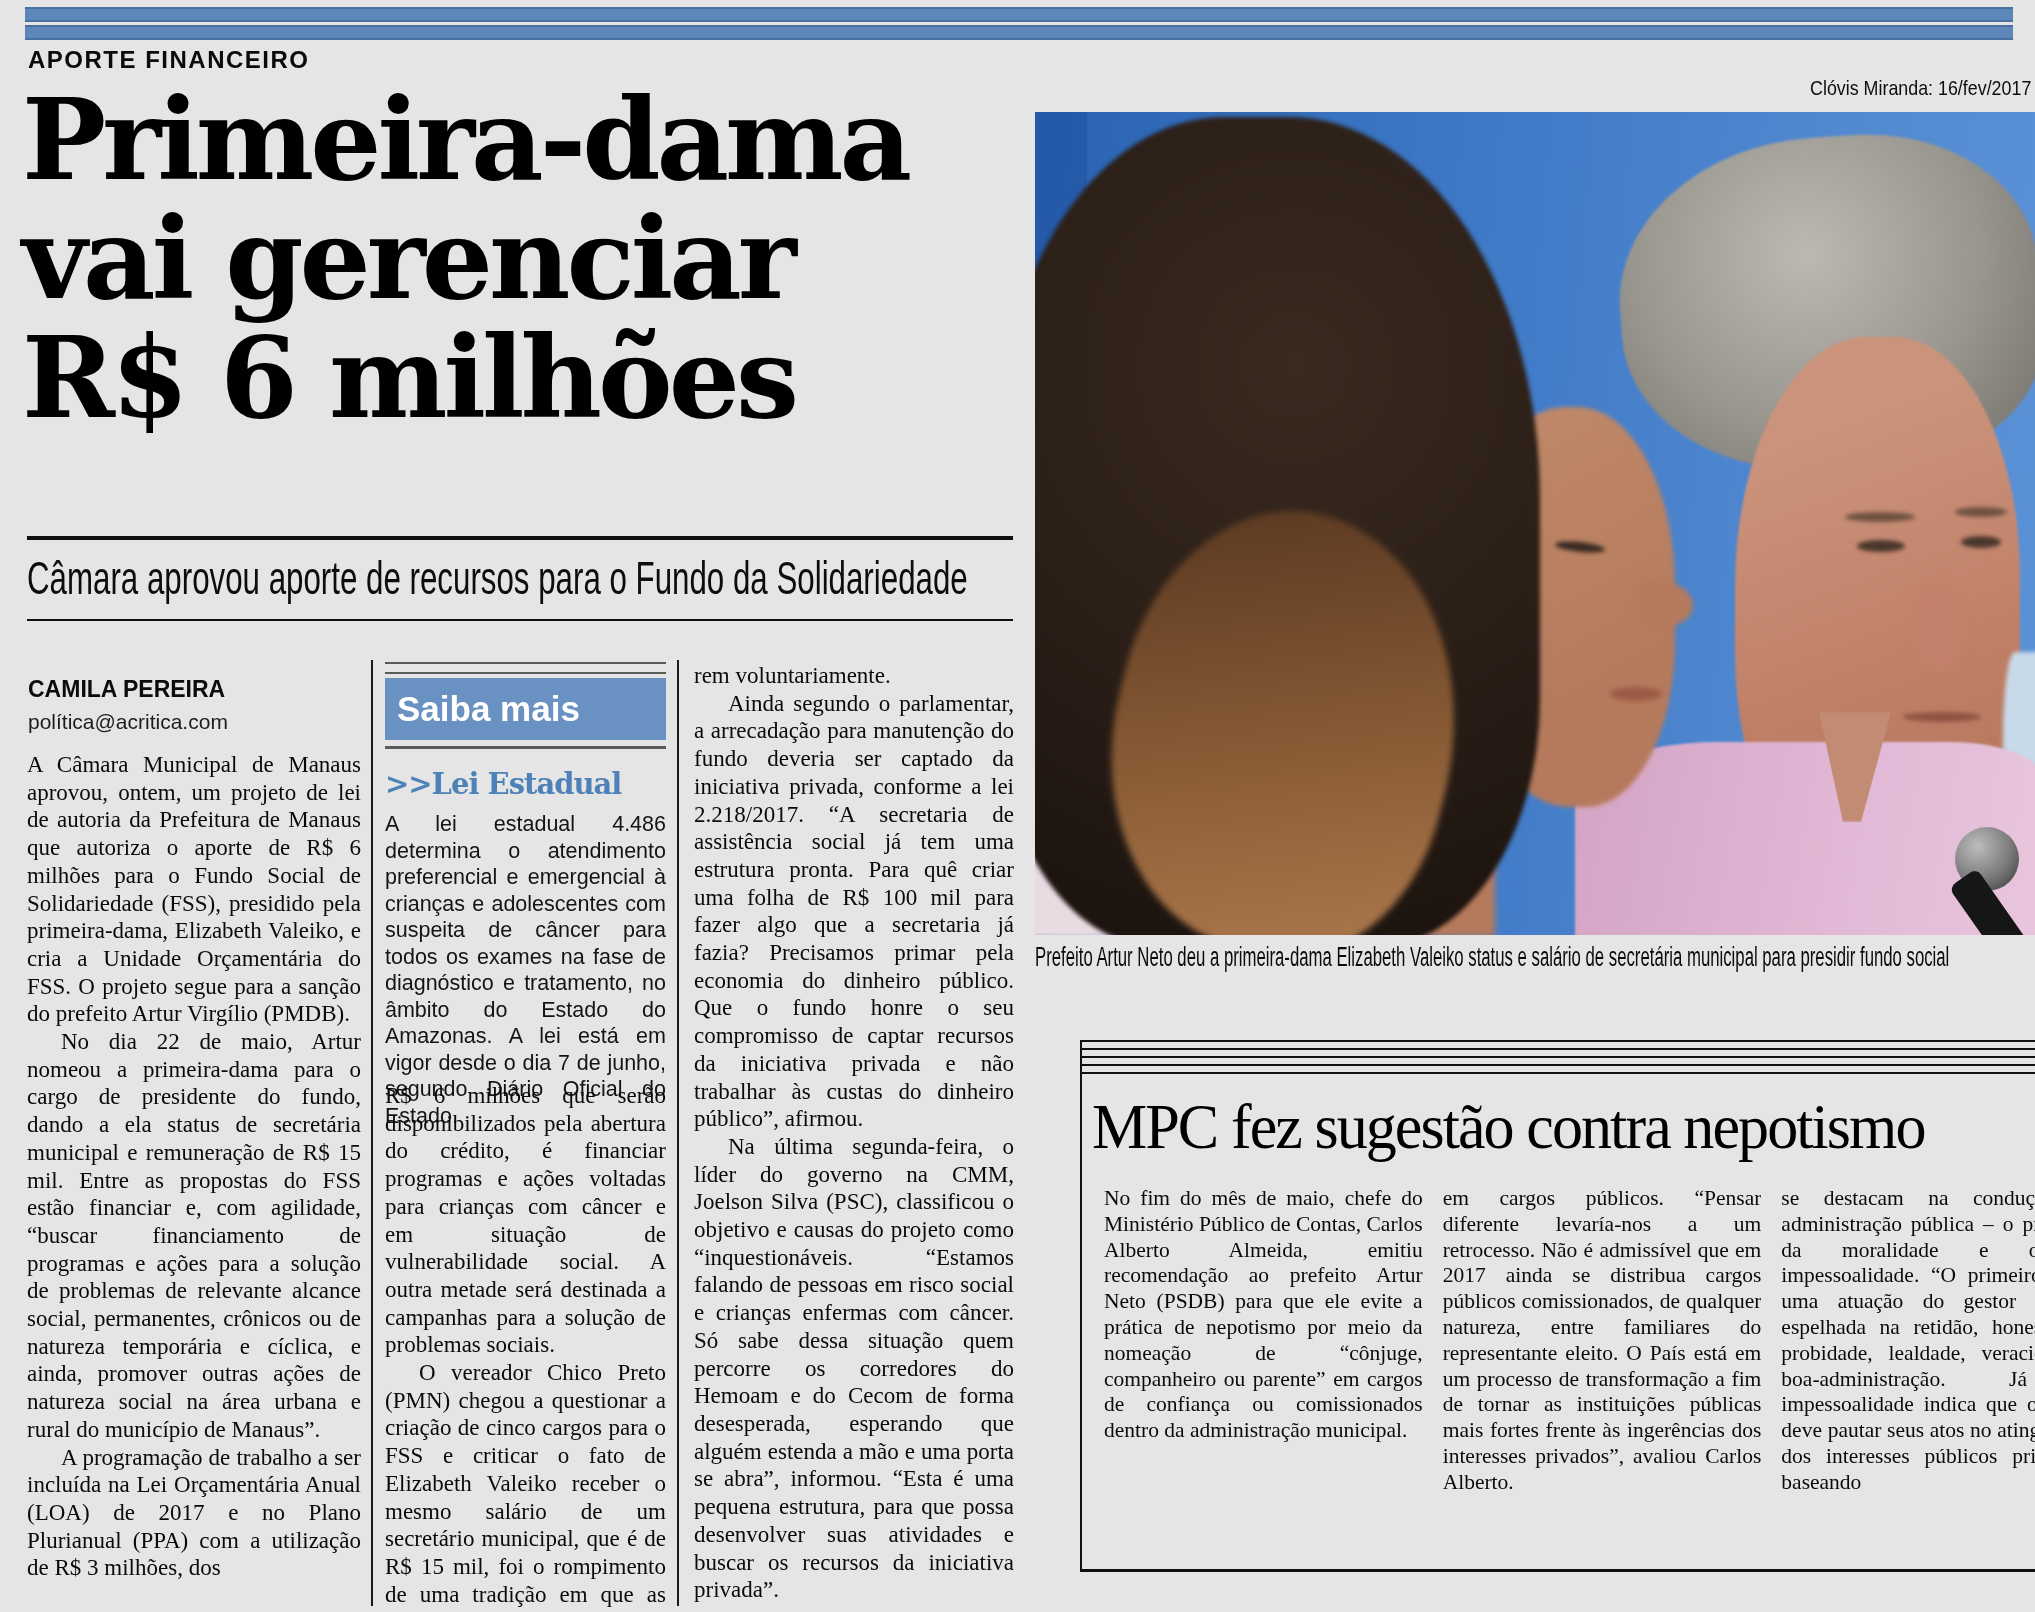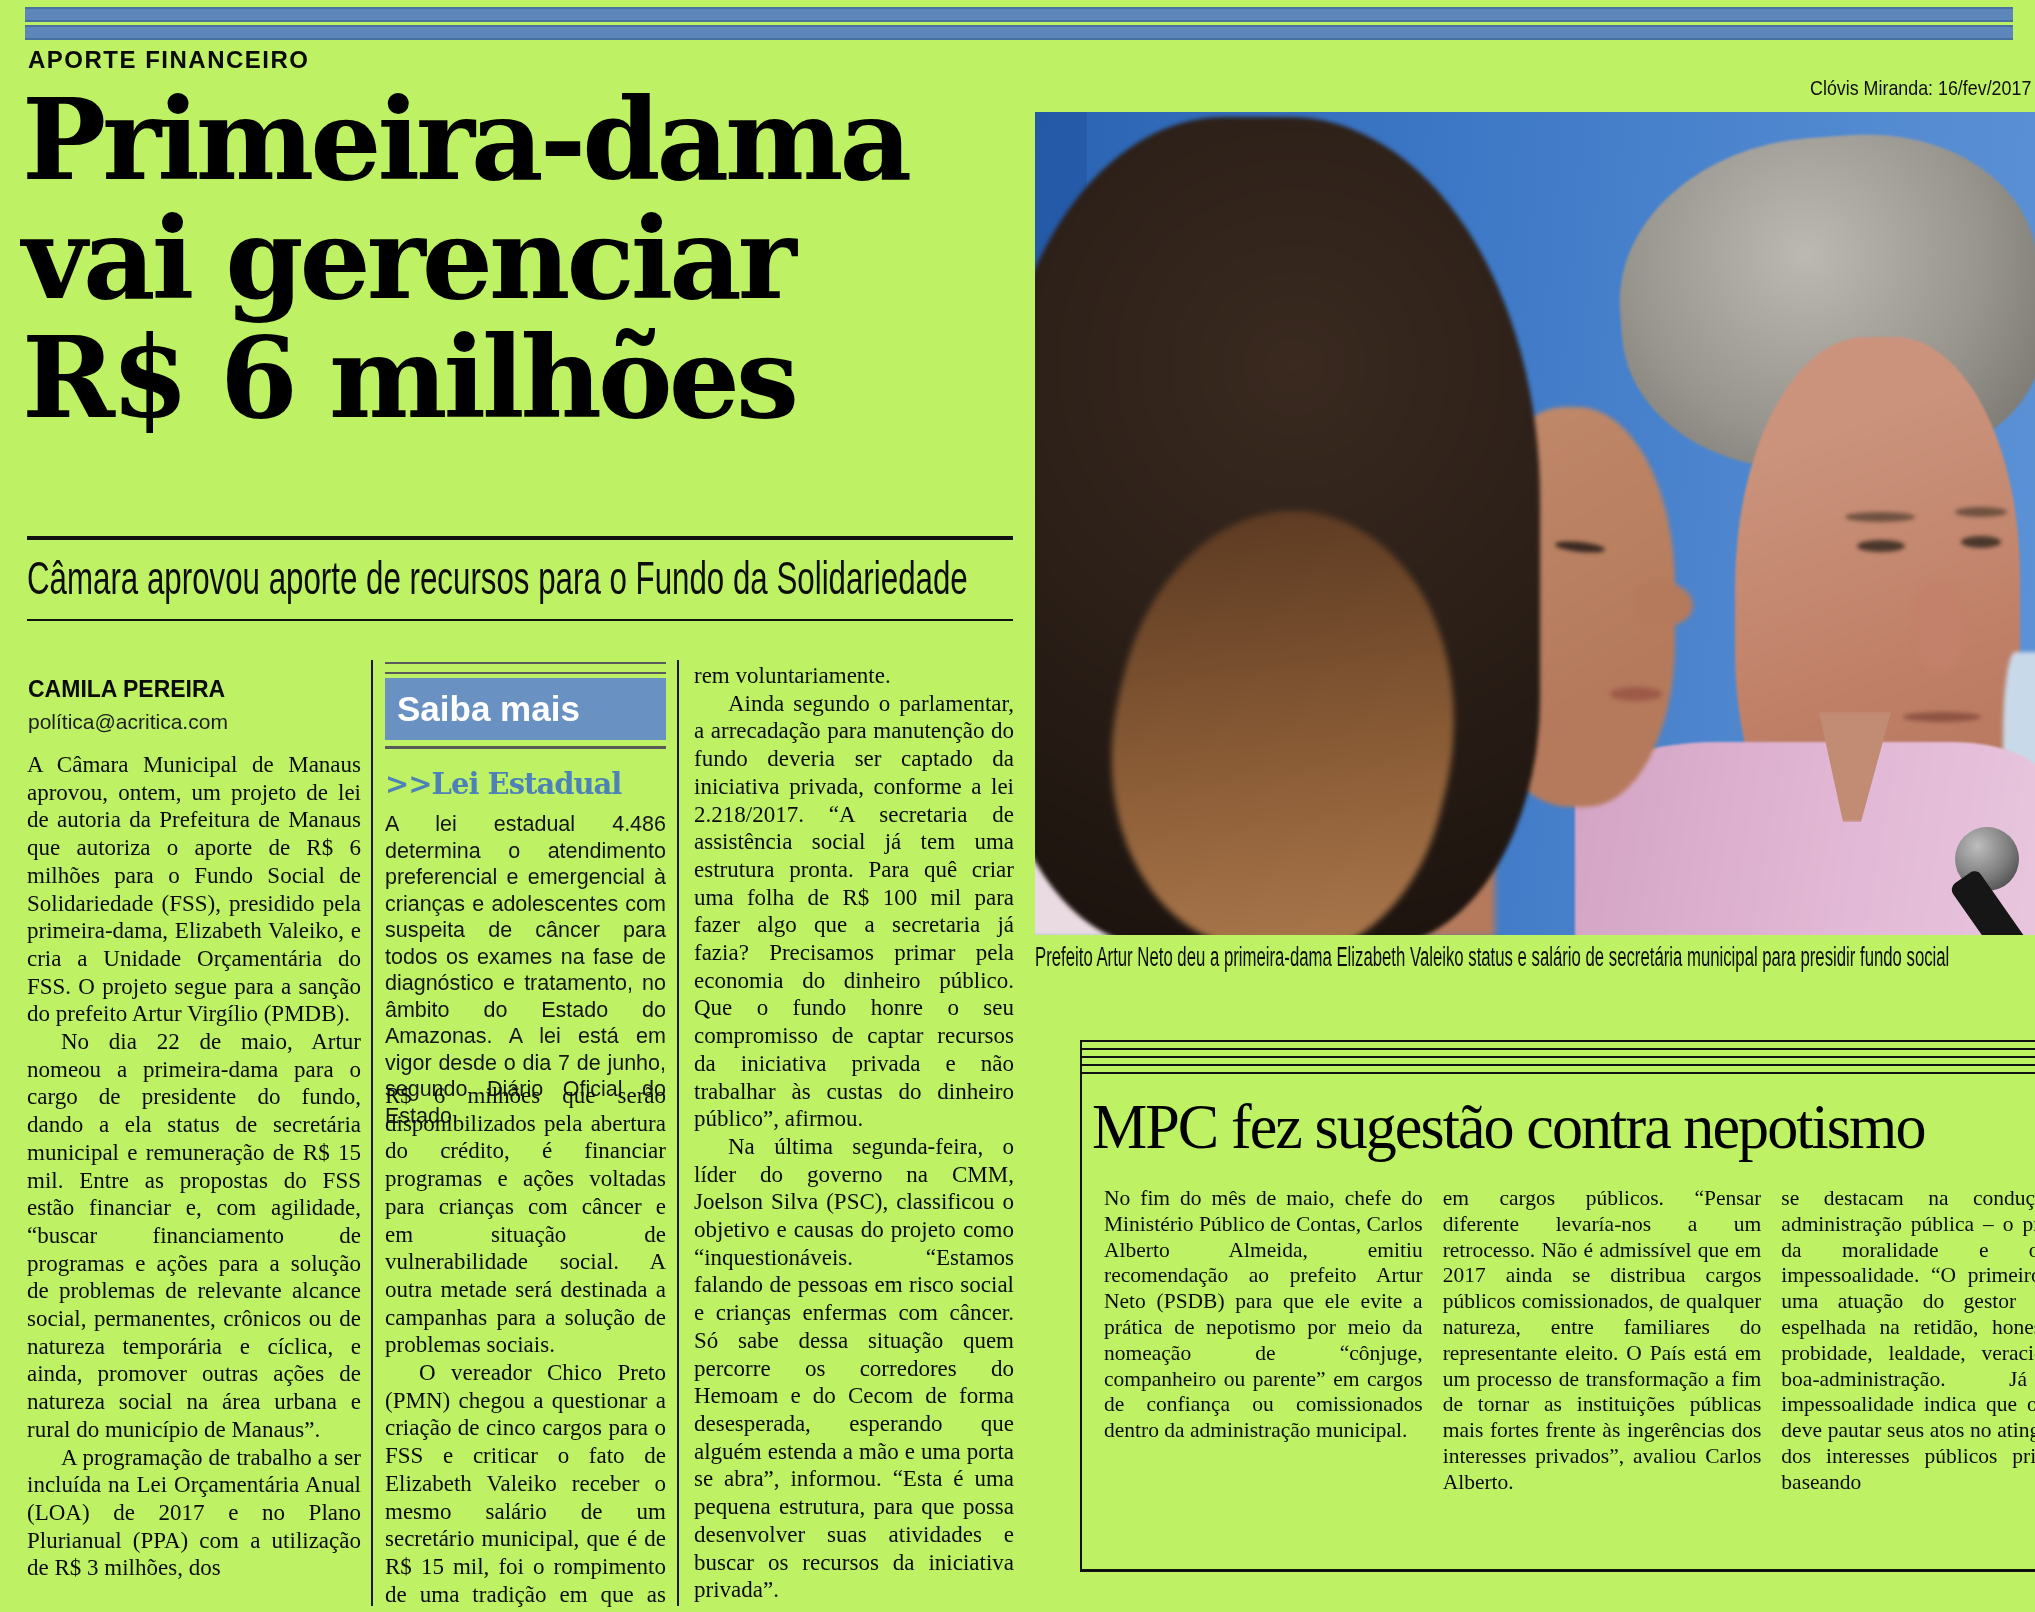--- a/index.html
+++ b/index.html
@@ -1,16 +1,16 @@
 <!DOCTYPE html>
 <html lang="pt"><head>
 <meta charset="utf-8">
 <style>
   html,body{margin:0;padding:0;background:#ffffff;}
-  #page{position:relative;width:2035px;height:1612px;background:#bef264;overflow:hidden;
+  #page{position:relative;width:2035px;height:1612px;background:#e5e5e5;overflow:hidden;
         font-family:"Liberation Serif","DejaVu Serif",serif;color:#111;}
 
   
   .topbar{position:absolute;left:25px;width:1988px;height:11px;background:#5d87ba;border-top:2px solid #48719f;border-bottom:2px solid #48719f;}
   .topbar.b1{top:7px;}
   .topbar.b2{top:25px;}
 
   
   .kicker{position:absolute;left:28px;top:46px;font-family:"Liberation Sans","DejaVu Sans",sans-serif;
           font-weight:700;font-size:24px;letter-spacing:1.5px;color:#0b0b0b;}

